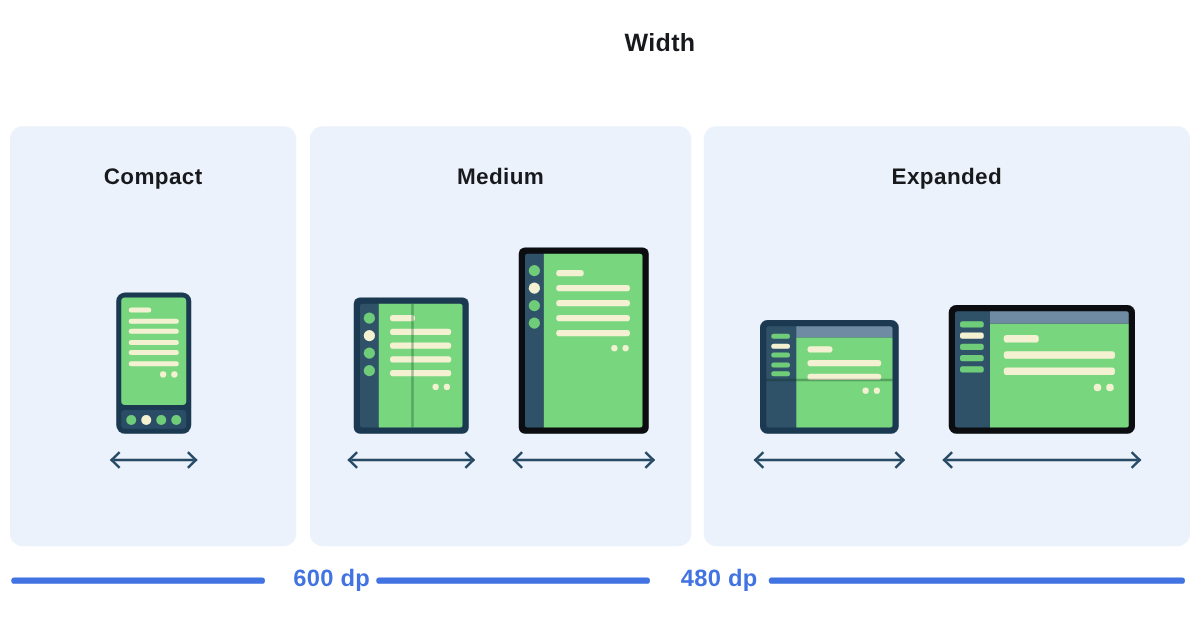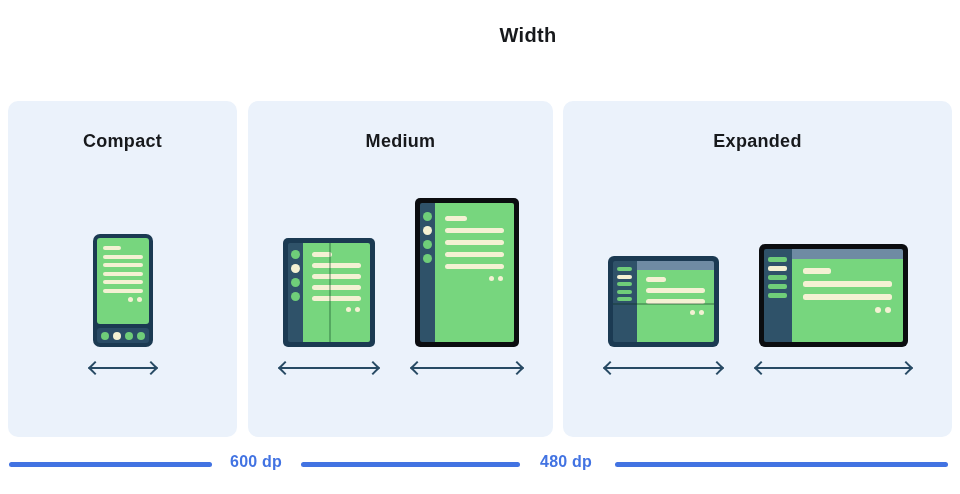--- a/index.html
+++ b/index.html
@@ -106,21 +106,21 @@
   .arrow::before,.arrow::after{content:"";position:absolute;top:50%;width:8px;height:8px;
     border-top:2px solid var(--arrow-navy,#274a64);border-right:2px solid var(--arrow-navy,#274a64);}
   .arrow::before{left:-1px;transform:translateY(-50%) rotate(-135deg);}
   .arrow::after{right:-1px;transform:translateY(-50%) rotate(45deg);}
 
   
   .seg{position:absolute;top:462px;height:5px;border-radius:2.5px;background:var(--accent-blue,#4273e2);}
   #seg1{left:9px;width:203px;}
   #seg2{left:301px;width:219px;}
   #seg3{left:615px;width:333px;}
-  .bp{position:absolute;top:453px;width:80px;text-align:center;font-size:16px;font-weight:bold;
+  .bp{position:absolute;top:453px;width:80px;text-align:right;font-size:19px;font-weight:bold;
     letter-spacing:.2px;color:var(--accent-blue,#4273e2);}
   #bp600{left:216px;}
   #bp840{left:526px;}
 </style>
 </head>
 <body>
 
 <div id="stage">
 
   <div class="page-title">Width</div>

